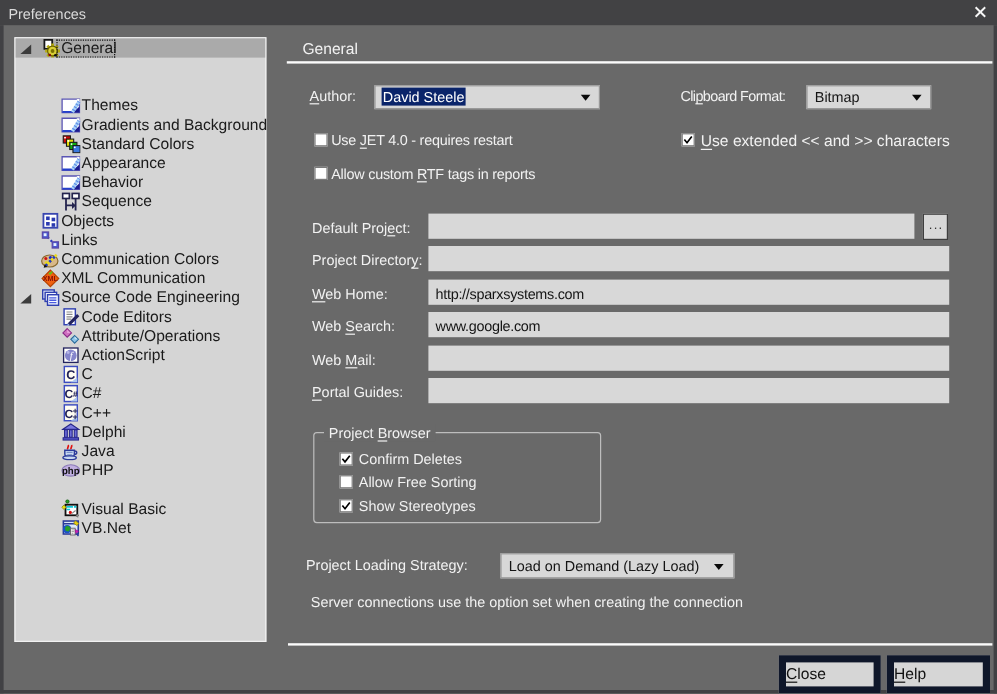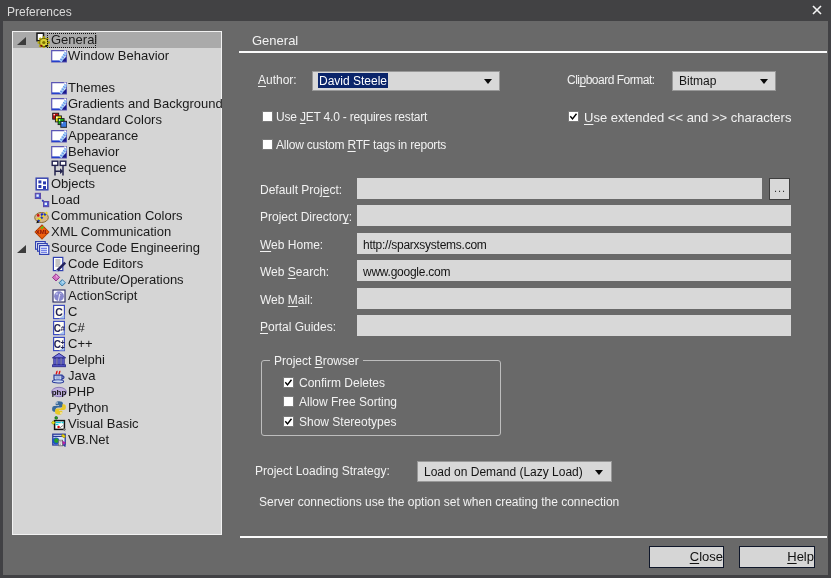--- a/index.html
+++ b/index.html
@@ -18,22 +18,22 @@
  border-left:9px solid transparent;border-bottom:8px solid #3c3c3c;}
 .focus{position:absolute;left:34px;top:1px;width:47px;height:12.5px;border:1px dotted #111;}
 .lbl{position:absolute;font-size:12px;color:#f2f2f2;white-space:nowrap;}
 .dk{position:absolute;font-size:12px;color:#141414;white-space:nowrap;}
 .input{position:absolute;left:357px;width:434px;height:21px;background:#d8d8d8;}
 .cb{position:absolute;width:11px;height:11px;box-sizing:border-box;background:#fff;border:1px solid #7a7a7a;}
 .cb svg{position:absolute;left:0;top:0;}
 .combo{position:absolute;background:#d8d8d8;border:1px solid #989898;}
 .arr{position:absolute;width:0;height:0;border-left:4px solid transparent;
  border-right:4px solid transparent;border-top:5px solid #0a0a0a;}
-.btn{position:absolute;width:73px;height:20px;background:#d6d6d6;border:1px solid #0f172a;
- font-size:13px;color:#111;text-align:right;line-height:19px;}
+.btn{position:absolute;width:73px;height:20px;background:#d6d6d6;border:6px solid #0f172a;
+ font-size:13px;color:#111;text-align:left;line-height:19px;}
 .sep{position:absolute;background:#fbfbfb;height:2px;}
 u{text-decoration-thickness:1px;text-underline-offset:2px;}
 </style></head><body>
 <div class="abs" id="titlebar"></div>
 <div class="abs" id="title">Preferences</div>
 <svg class="abs" style="left:812px;top:5px" width="10" height="10" viewBox="0 0 10 10">
  <path d="M1 1l8 8M9 1l-8 8" stroke="#f5f5f5" stroke-width="1.6"></path>
   </svg>
 <div class="abs" id="frameL"></div>
 <div class="abs" id="frameR"></div>
@@ -47,88 +47,77 @@
             <path d="M9.8 4.2v12.6M3.6 10.5h12.6M5.4 6.1l8.8 8.8M14.2 6.1l-8.8 8.8"></path>
           </g>
           <circle cx="9.8" cy="10.5" r="4.1" fill="#d8cf35" stroke="#6b6400"></circle>
           <circle cx="9.8" cy="10.5" r="1.6" fill="#7a7000"></circle>
           <circle cx="7.4" cy="13.8" r="1.1" fill="#8a0a0a"></circle>
           <circle cx="12.2" cy="14" r="1.1" fill="#101010"></circle>
         </svg></span>
       <span class="focus"></span>
       <span class="tt" style="left:38px">General</span>
     </div>
-<div class="row" style="top:16px">
+<div class="row" style="top:48px">
       <span class="ic" style="left:38px"><svg viewBox="0 0 16 16" width="16" height="16">
           <path d="M.7 2.6h14.6v11.2H.7z" fill="#fff" stroke="#5a55b4" stroke-width="1.2"></path>
           <path d="M1 13.2h9.5" stroke="#2440cc" stroke-width="1.6"></path>
           <path d="M15.3 8.8v5h-5.6z" fill="#1b1b8e"></path>
           <path d="M15 4.4l-5.6 9" stroke="#aad2f8" stroke-width="2.8"></path>
           <path d="M15 4.4l-5.6 9" stroke="#6090e8" stroke-width="2.8" stroke-dasharray="1 1.7"></path>
           <path d="M12.7 2.6h2.6v2.6z" fill="#fff"></path>
         </svg></span>
-      <span class="tt" style="left:55px">Window Behavior</span>
-    </div>
-<div class="row" style="top:48px">
+      <span class="tt" style="left:55px">Themes</span>
+    </div>
+<div class="row" style="top:64px">
       <span class="ic" style="left:38px"><svg viewBox="0 0 16 16" width="16" height="16">
           <path d="M.7 2.6h14.6v11.2H.7z" fill="#fff" stroke="#5a55b4" stroke-width="1.2"></path>
           <path d="M1 13.2h9.5" stroke="#2440cc" stroke-width="1.6"></path>
           <path d="M15.3 8.8v5h-5.6z" fill="#1b1b8e"></path>
           <path d="M15 4.4l-5.6 9" stroke="#aad2f8" stroke-width="2.8"></path>
           <path d="M15 4.4l-5.6 9" stroke="#6090e8" stroke-width="2.8" stroke-dasharray="1 1.7"></path>
           <path d="M12.7 2.6h2.6v2.6z" fill="#fff"></path>
         </svg></span>
-      <span class="tt" style="left:55px">Themes</span>
-    </div>
-<div class="row" style="top:64px">
+      <span class="tt" style="left:55px">Gradients and Background</span>
+    </div>
+<div class="row" style="top:80px">
+      <span class="ic" style="left:38px"><svg viewBox="0 0 16 16" width="16" height="16">
+          <g stroke="#1a1a1a" stroke-width=".9">
+            <rect x="1.7" y="1.2" width="6" height="6" fill="#cc0a0a"></rect>
+            <rect x="4.4" y="3.9" width="6" height="6" fill="#e8e00a"></rect>
+            <rect x="7.1" y="6.6" width="6" height="6" fill="#12ad12"></rect>
+            <rect x="9.8" y="9.3" width="6" height="6" fill="#3a7ae0"></rect>
+          </g>
+          <circle cx="3.2" cy="2.7" r=".8" fill="#fff"></circle>
+          <circle cx="5.9" cy="5.4" r=".8" fill="#fff"></circle>
+          <circle cx="8.6" cy="8.1" r=".8" fill="#fff"></circle>
+          <circle cx="11.3" cy="10.8" r=".8" fill="#fff"></circle>
+        </svg></span>
+      <span class="tt" style="left:55px">Standard Colors</span>
+    </div>
+<div class="row" style="top:96px">
       <span class="ic" style="left:38px"><svg viewBox="0 0 16 16" width="16" height="16">
           <path d="M.7 2.6h14.6v11.2H.7z" fill="#fff" stroke="#5a55b4" stroke-width="1.2"></path>
           <path d="M1 13.2h9.5" stroke="#2440cc" stroke-width="1.6"></path>
           <path d="M15.3 8.8v5h-5.6z" fill="#1b1b8e"></path>
           <path d="M15 4.4l-5.6 9" stroke="#aad2f8" stroke-width="2.8"></path>
           <path d="M15 4.4l-5.6 9" stroke="#6090e8" stroke-width="2.8" stroke-dasharray="1 1.7"></path>
           <path d="M12.7 2.6h2.6v2.6z" fill="#fff"></path>
         </svg></span>
-      <span class="tt" style="left:55px">Gradients and Background</span>
-    </div>
-<div class="row" style="top:80px">
-      <span class="ic" style="left:38px"><svg viewBox="0 0 16 16" width="16" height="16">
-          <g stroke="#1a1a1a" stroke-width=".9">
-            <rect x="1.7" y="1.2" width="6" height="6" fill="#cc0a0a"></rect>
-            <rect x="4.4" y="3.9" width="6" height="6" fill="#e8e00a"></rect>
-            <rect x="7.1" y="6.6" width="6" height="6" fill="#12ad12"></rect>
-            <rect x="9.8" y="9.3" width="6" height="6" fill="#3a7ae0"></rect>
-          </g>
-          <circle cx="3.2" cy="2.7" r=".8" fill="#fff"></circle>
-          <circle cx="5.9" cy="5.4" r=".8" fill="#fff"></circle>
-          <circle cx="8.6" cy="8.1" r=".8" fill="#fff"></circle>
-          <circle cx="11.3" cy="10.8" r=".8" fill="#fff"></circle>
-        </svg></span>
-      <span class="tt" style="left:55px">Standard Colors</span>
-    </div>
-<div class="row" style="top:96px">
+      <span class="tt" style="left:55px">Appearance</span>
+    </div>
+<div class="row" style="top:112px">
       <span class="ic" style="left:38px"><svg viewBox="0 0 16 16" width="16" height="16">
           <path d="M.7 2.6h14.6v11.2H.7z" fill="#fff" stroke="#5a55b4" stroke-width="1.2"></path>
           <path d="M1 13.2h9.5" stroke="#2440cc" stroke-width="1.6"></path>
           <path d="M15.3 8.8v5h-5.6z" fill="#1b1b8e"></path>
           <path d="M15 4.4l-5.6 9" stroke="#aad2f8" stroke-width="2.8"></path>
           <path d="M15 4.4l-5.6 9" stroke="#6090e8" stroke-width="2.8" stroke-dasharray="1 1.7"></path>
           <path d="M12.7 2.6h2.6v2.6z" fill="#fff"></path>
         </svg></span>
-      <span class="tt" style="left:55px">Appearance</span>
-    </div>
-<div class="row" style="top:112px">
-      <span class="ic" style="left:38px"><svg viewBox="0 0 16 16" width="16" height="16">
-          <path d="M.7 2.6h14.6v11.2H.7z" fill="#fff" stroke="#5a55b4" stroke-width="1.2"></path>
-          <path d="M1 13.2h9.5" stroke="#2440cc" stroke-width="1.6"></path>
-          <path d="M15.3 8.8v5h-5.6z" fill="#1b1b8e"></path>
-          <path d="M15 4.4l-5.6 9" stroke="#aad2f8" stroke-width="2.8"></path>
-          <path d="M15 4.4l-5.6 9" stroke="#6090e8" stroke-width="2.8" stroke-dasharray="1 1.7"></path>
-          <path d="M12.7 2.6h2.6v2.6z" fill="#fff"></path>
-        </svg></span>
       <span class="tt" style="left:55px">Behavior</span>
     </div>
 <div class="row" style="top:128px">
       <span class="ic" style="left:38px"><svg viewBox="0 0 16 16" width="16" height="16">
           <g fill="#ffffff" stroke="#23234e" stroke-width="1.4">
             <rect x="1.2" y="1.2" width="5.6" height="4.2"></rect>
             <rect x="9.2" y="1.2" width="5.6" height="4.2"></rect>
           </g>
           <g stroke="#23234e" stroke-width="1.5" fill="none">
             <path d="M4 5.5V15.5M12 5.5V15.5M4 11.2h6"></path>
@@ -150,21 +139,21 @@
       <span class="tt" style="left:38px">Objects</span>
     </div>
 <div class="row" style="top:160px">
       <span class="ic" style="left:21px"><svg viewBox="0 0 16 16" width="16" height="16">
           <path d="M5.5 5.5L11 11" stroke="#2838c0" stroke-width="1.8" stroke-dasharray="1.8 2"></path>
           <rect x="1.3" y="1.3" width="5.2" height="5.2" fill="#4a5ad0" stroke="#5a48a8" stroke-width="1"></rect>
           <rect x="2.4" y="2.4" width="2.4" height="2.4" fill="#e8f2ff"></rect>
           <rect x="9.5" y="9.5" width="5.2" height="5.2" fill="#4a5ad0" stroke="#5a48a8" stroke-width="1"></rect>
           <rect x="10.6" y="10.6" width="2.4" height="2.4" fill="#e8f2ff"></rect>
         </svg></span>
-      <span class="tt" style="left:38px">Load</span>
+      <span class="tt" style="left:38px">Links</span>
     </div>
 <div class="row" style="top:176px">
       <span class="ic" style="left:21px"><svg viewBox="0 0 16 16" width="16" height="16">
           <ellipse cx="7.5" cy="9.5" rx="6.8" ry="5" fill="#d8b888" stroke="#8a6a30"></ellipse>
           <circle cx="4.2" cy="7.4" r="1.3" fill="#d01212"></circle>
           <circle cx="8" cy="6.6" r="1.3" fill="#1528cc"></circle>
           <circle cx="4.6" cy="11" r="1.3" fill="#e8dc12"></circle>
           <path d="M4 13.5L13.2 4.2" stroke="#e8d820" stroke-width="2.2"></path>
           <path d="M4 13.5L13.2 4.2" stroke="#2238c8" stroke-width="2.2" stroke-dasharray="2 2.4"></path>
           <path d="M2.4 15.2l3-.8-2.2-2.2z" fill="#101010"></path>
@@ -270,29 +259,20 @@
           <path d="M4.5 9h5M5 11h4" stroke="#7a90c8" stroke-width=".9"></path>
         </svg></span>
       <span class="tt" style="left:55px">Java</span>
     </div>
 <div class="row" style="top:352px">
       <span class="ic" style="left:38px"><svg viewBox="0 0 16 16" width="16" height="16">
           <ellipse cx="8" cy="8" rx="7.4" ry="4.7" fill="#c0b0e0" stroke="#8a7ab8" stroke-width="1"></ellipse>
           <text x="8" y="10.8" font-size="8" font-weight="bold" fill="#101010" text-anchor="middle" font-family="Liberation Sans">php</text>
         </svg></span>
       <span class="tt" style="left:55px">PHP</span>
-    </div>
-<div class="row" style="top:368px">
-      <span class="ic" style="left:38px"><svg viewBox="0 0 16 16" width="16" height="16">
-          <path d="M7.9 1.2c-2.8 0-3.2 1.2-3.2 2.2v1.8h3.4v.8H3.3c-1.4 0-2.2 1.1-2.2 2.9 0 1.7.7 2.8 2.1 2.8h1.5V9.8c0-1.3 1.1-2.2 2.3-2.2h3c1.1 0 1.9-.9 1.9-2V3.4c0-1.3-1.3-2.2-4-2.2z" fill="#3a6a9a"></path>
-          <circle cx="6" cy="3" r=".8" fill="#fff"></circle>
-          <path d="M8.1 14.8c2.8 0 3.2-1.2 3.2-2.2v-1.8H7.9V10h4.8c1.4 0 2.2-1.1 2.2-2.9 0-1.7-.7-2.8-2.1-2.8h-1.5v1.9c0 1.3-1.1 2.2-2.3 2.2H6c-1.1 0-1.9.9-1.9 2v2.2c0 1.3 1.3 2.2 4 2.2z" fill="#e8c828"></path>
-          <circle cx="10" cy="13" r=".8" fill="#fff"></circle>
-        </svg></span>
-      <span class="tt" style="left:55px">Python</span>
     </div>
 <div class="row" style="top:384px">
       <span class="ic" style="left:38px"><svg viewBox="0 0 16 16" width="16" height="16">
           <rect x="3.6" y="4.6" width="9.8" height="8.8" fill="#fff" stroke="#111" stroke-width="1.5"></rect>
           <path d="M4.4 6.4h5.4M10.6 6.4h2" stroke="#10c8d8" stroke-width="1.5"></path>
           <path d="M4.4 8.6h3" stroke="#10c8d8" stroke-width="1.2"></path>
           <circle cx="5.2" cy="1.9" r="1.4" fill="#28a028" stroke="#0a520a" stroke-width=".6"></circle>
           <rect x="1" y="5.4" width="2.6" height="2.6" transform="rotate(45 2.3 6.7)" fill="#e8e010" stroke="#8a8a0a" stroke-width=".6"></rect>
           <circle cx="7.6" cy="11" r="1.3" fill="#d81010"></circle>
           <path d="M9 11.8l3-2.4M12.4 13.4l1.8 1.8" stroke="#888" stroke-width="1"></path>

